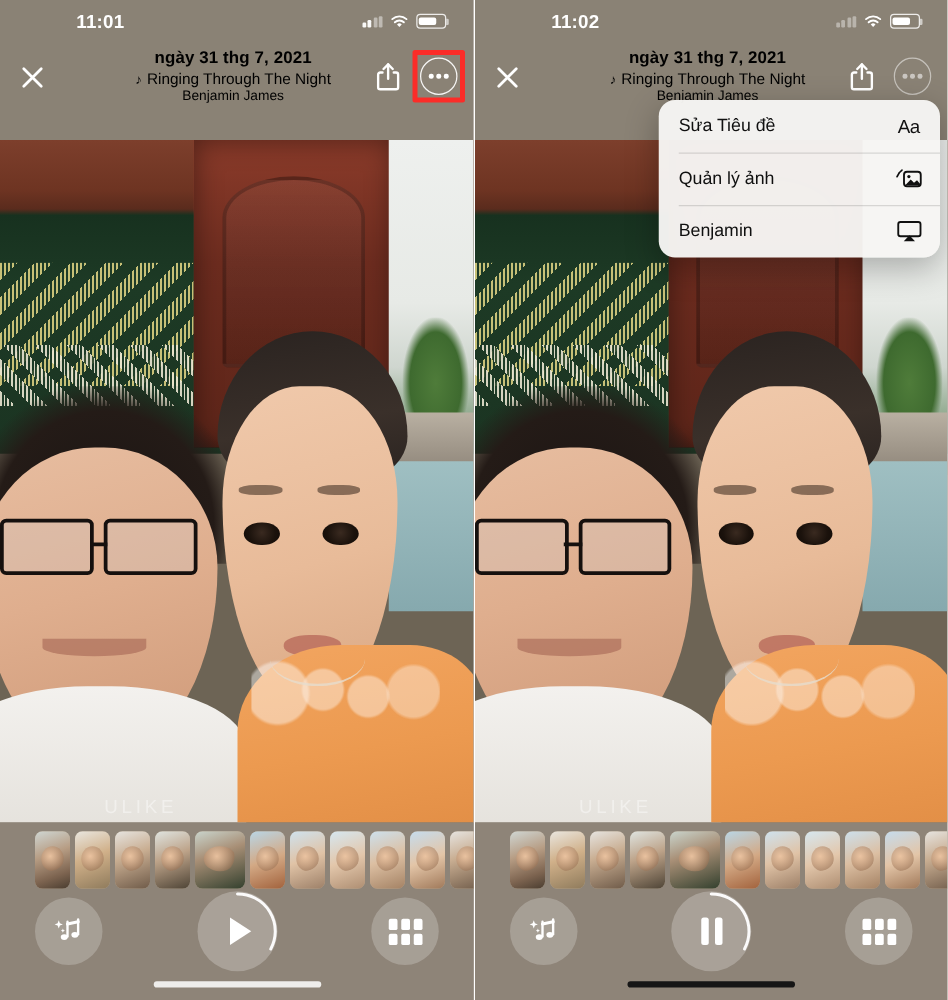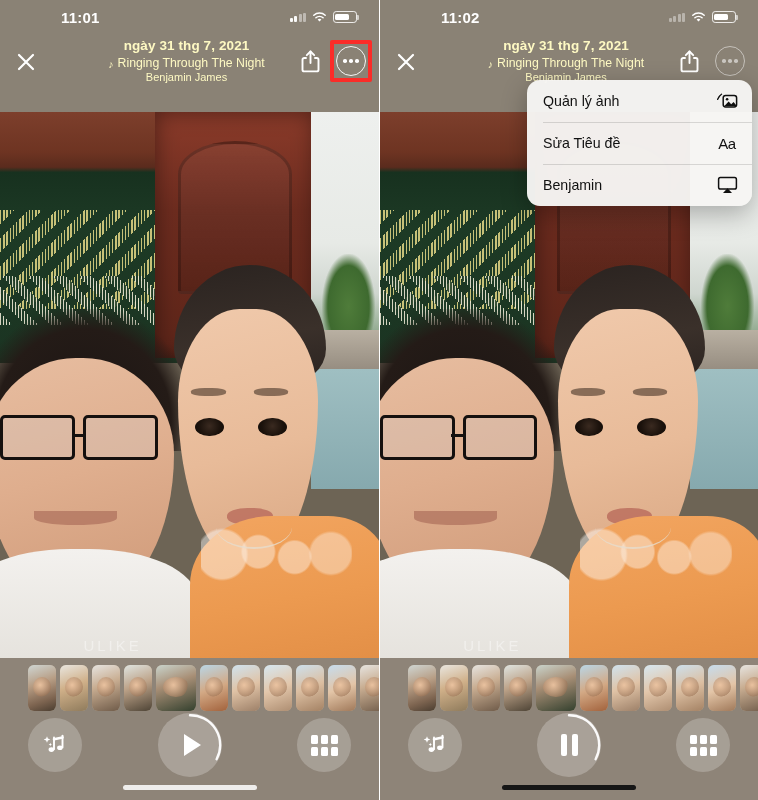--- a/index.html
+++ b/index.html
@@ -59,21 +59,21 @@
   }
   .hdr-close {
     position: absolute; left: 9px; top: 11px;
     width: 34px; height: 34px;
     display: flex; align-items: center; justify-content: center;
     color: #ffffff;
   }
   .hdr-close svg { display: block; }
   .hdr-titles {
     position: absolute; left: 60px; right: 66px; top: 4px;
-    text-align: center; color: #fef9c3;
+    text-align: center; color: #000000;
     line-height: 1.24;
   }
   .hdr-date { font-size: 13.5px; font-weight: bold; letter-spacing: .1px; }
   .hdr-song {
     font-size: 12.3px; font-weight: normal; margin-top: 1px;
     display: flex; align-items: center; justify-content: center; gap: 4px;
     white-space: nowrap;
   }
   .note-glyph { font-size: 10.5px; line-height: 1; position: relative; top: .5px; }
   .hdr-artist { font-size: 11px; margin-top: 0px; }
@@ -607,34 +607,34 @@
         <div class="girl-lip"></div>
         <div class="girl-dress"></div>
         <div class="dress-lace"></div>
         <div class="necklace"></div>
         <div class="watermark">ULIKE</div>
       </div>
     </div>
 
     <div class="ctxmenu">
       <div class="ctxitem">
+        <span class="lbl">Sửa Tiêu đề</span>
+        <span class="ico aa-ico">Aa</span>
+      </div>
+      <div class="ctxitem">
         <span class="lbl">Quản lý ảnh</span>
         <span class="ico">
           <svg width="22" height="18" viewBox="0 0 22 18">
             <path d="M3.4 4.2 5.6 2.1" stroke="#101010" stroke-width="1.3" stroke-linecap="round"></path>
             <path d="M1.6 7.4 3.2 4.6" stroke="#101010" stroke-width="1.3" stroke-linecap="round"></path>
             <rect x="7.2" y="3.4" width="13.4" height="11.6" rx="2.4" stroke="#101010" stroke-width="1.5" fill="none"></rect>
             <circle cx="11.1" cy="7.2" r="1.3" fill="#101010"></circle>
             <path d="M8.2 14.2 12.6 9.6l2.6 2.6 2.4-2.1 3.4 4.1Z" fill="#101010"></path>
           </svg>
         </span>
-      </div>
-      <div class="ctxitem">
-        <span class="lbl">Sửa Tiêu đề</span>
-        <span class="ico aa-ico">Aa</span>
       </div>
       <div class="ctxitem">
         <span class="lbl">Benjamin</span>
         <span class="ico">
           <svg width="21" height="18" viewBox="0 0 21 18">
             <rect x="1.6" y="1.6" width="17.8" height="11.4" rx="1.8" stroke="#101010" stroke-width="1.5" fill="none"></rect>
             <path d="M10.5 12.2 15 17H6Z" fill="#101010"></path>
           </svg>
         </span>
       </div>

